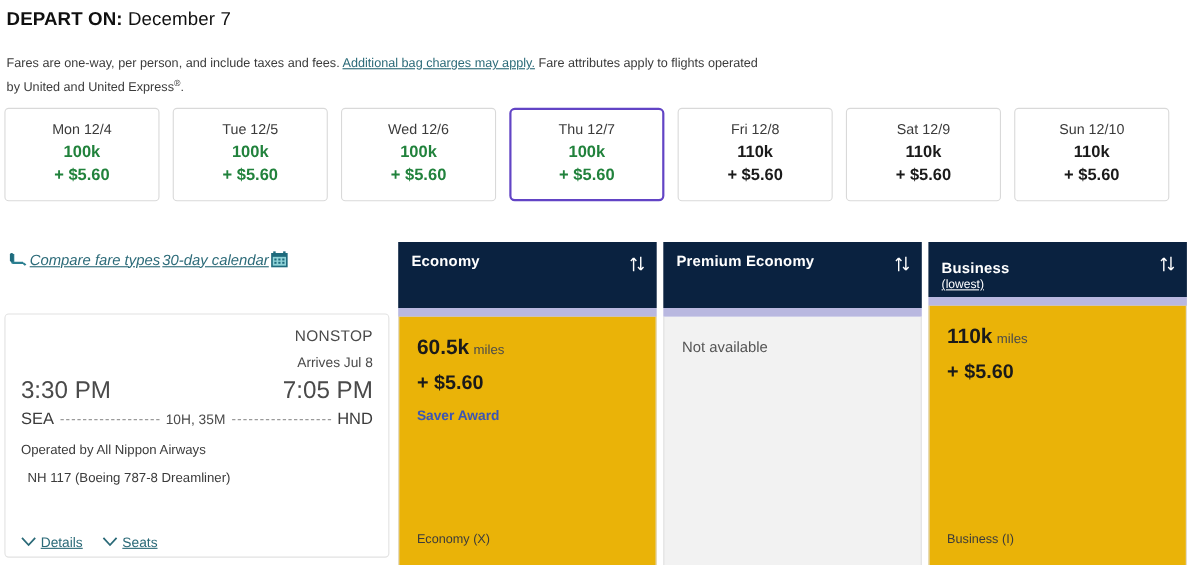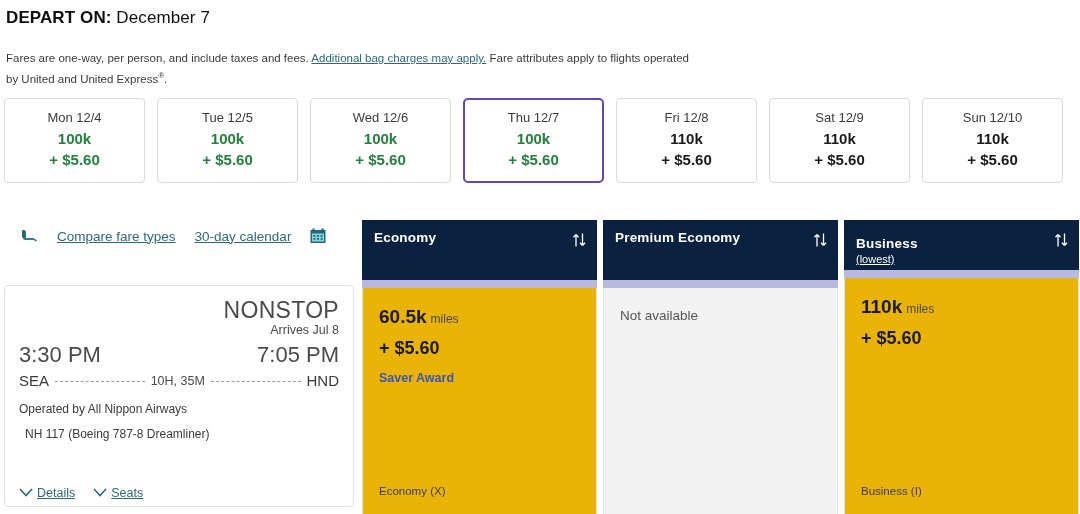--- a/index.html
+++ b/index.html
@@ -48,37 +48,38 @@
     border-radius: 5px;
   }
   .dc-day { font-size: 13px; color: #3b3b3b; margin-bottom: 4px; }
   .dc-miles { font-size: 15px; font-weight: bold; line-height: 20px; }
   .dc-cash  { font-size: 15px; font-weight: bold; line-height: 22px; }
   .price-green { color: #21823c; }
   .price-dark  { color: #1a1a1a; }
 
   
   .links-row {
-    position: absolute; left: 21px; top: 228px;
-    display: flex; align-items: center; gap: 19px;
+    position: absolute; left: 8px; top: 228px;
+    display: flex; align-items: center; gap: 2px;
     font-size: 13.5px;
+    font-style: italic;
   }
   .links-row a { color: #2b6a78; text-decoration: underline; }
   .seat-icon, .cal-icon { display: inline-block; line-height: 0; }
 
   
   .flight-card {
     position: absolute; left: 4px; top: 285px;
     width: 350px; height: 222px;
     border: 1px solid #e2e2e2; border-radius: 4px;
     background: #fff;
   }
   .nonstop {
     position: absolute; right: 14px; top: 11px;
-    font-size: 23px; color: #4a4a4a; letter-spacing: .3px;
+    font-size: 14px; color: #4a4a4a; letter-spacing: .3px;
   }
   .arrives {
     position: absolute; right: 14px; top: 37px;
     font-size: 12.5px; color: #4a4a4a;
   }
   .time-row {
     position: absolute; left: 14px; right: 14px; top: 56px;
     display: flex; justify-content: space-between; align-items: flex-end;
   }
   .time { font-size: 22px; color: #4a4a4a; font-weight: normal; }

